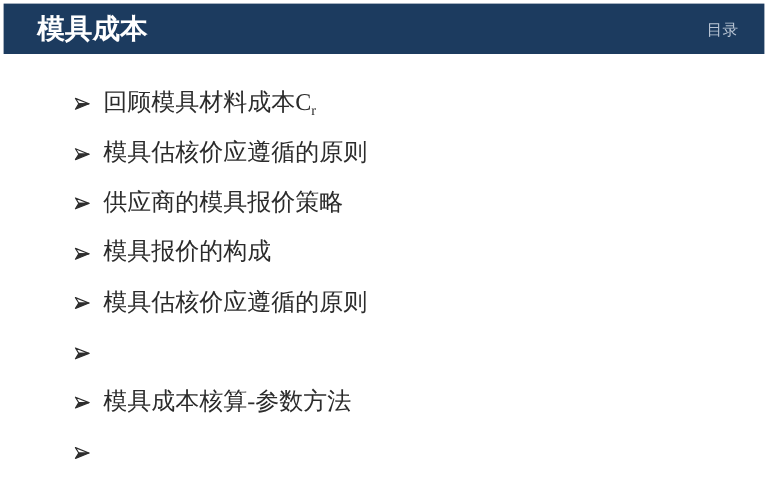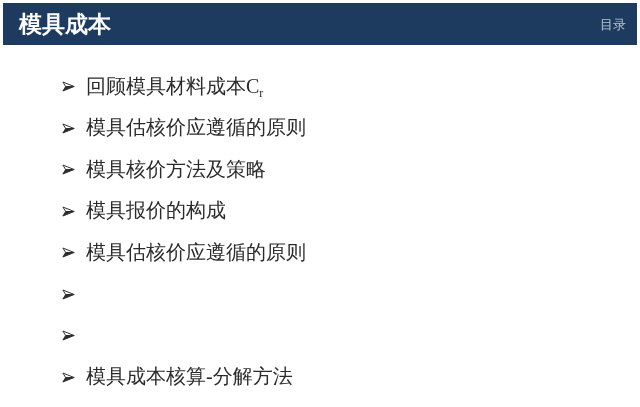--- a/index.html
+++ b/index.html
@@ -22,30 +22,30 @@
     position: absolute;
     left: 3px;
     right: 3px;
     top: 3px;
     height: 42px;
     background: var(--bar, #1c3b5f);
     display: flex;
     align-items: center;
   }
   .page-title {
-    margin: 4px;
+    margin: 16px;
     padding-left: 12px;
     font-size: 23px;
     font-weight: bold;
     color: var(--title, #ffffff);
     line-height: 1;
   }
   .corner-label {
     margin-left: auto;
-    padding-right: 11px;
+    padding-right: 22px;
     font-size: 13px;
     color: var(--corner, #b7c3d3);
     line-height: 1;
   }
   .toc {
     position: absolute;
     left: 61px;
     top: 65px;
     margin: 0;
     padding: 0;
@@ -116,21 +116,21 @@
       <span class="label"><span>模具估核价应遵循的原则</span><sub></sub></span>
     </li>
 
     <li class="toc-item">
       <span class="bullet">
         <svg viewBox="0 0 20 20" aria-hidden="true">
           <path d="M2.5 4 L17.5 10 L6.2 10 Z" fill="#ffffff" stroke="#2e2e2e" stroke-width="1.3" stroke-linejoin="round"></path>
           <path d="M6.2 10 L17.5 10 L2.5 16 Z" fill="#2e2e2e" stroke="#2e2e2e" stroke-width="1.3" stroke-linejoin="round"></path>
         </svg>
       </span>
-      <span class="label"><span>模具核价方法及策略</span><sub></sub></span>
+      <span class="label"><span>供应商的模具报价策略</span><sub></sub></span>
     </li>
 
     <li class="toc-item">
       <span class="bullet">
         <svg viewBox="0 0 20 20" aria-hidden="true">
           <path d="M2.5 4 L17.5 10 L6.2 10 Z" fill="#ffffff" stroke="#2e2e2e" stroke-width="1.3" stroke-linejoin="round"></path>
           <path d="M6.2 10 L17.5 10 L2.5 16 Z" fill="#2e2e2e" stroke="#2e2e2e" stroke-width="1.3" stroke-linejoin="round"></path>
         </svg>
       </span>
       <span class="label"><span>模具报价的构成</span><sub></sub></span>
@@ -155,26 +155,26 @@
       </span>
     </li>
 
     <li class="toc-item">
       <span class="bullet">
         <svg viewBox="0 0 20 20" aria-hidden="true">
           <path d="M2.5 4 L17.5 10 L6.2 10 Z" fill="#ffffff" stroke="#2e2e2e" stroke-width="1.3" stroke-linejoin="round"></path>
           <path d="M6.2 10 L17.5 10 L2.5 16 Z" fill="#2e2e2e" stroke="#2e2e2e" stroke-width="1.3" stroke-linejoin="round"></path>
         </svg>
       </span>
+      <span class="label"><span>模具成本核算-参数方法</span><sub></sub></span>
     </li>
 
     <li class="toc-item">
       <span class="bullet">
         <svg viewBox="0 0 20 20" aria-hidden="true">
           <path d="M2.5 4 L17.5 10 L6.2 10 Z" fill="#ffffff" stroke="#2e2e2e" stroke-width="1.3" stroke-linejoin="round"></path>
           <path d="M6.2 10 L17.5 10 L2.5 16 Z" fill="#2e2e2e" stroke="#2e2e2e" stroke-width="1.3" stroke-linejoin="round"></path>
         </svg>
       </span>
-      <span class="label"><span>模具成本核算-分解方法</span><sub></sub></span>
     </li>
 
   </ul>
 </div>
 
 </body></html>

